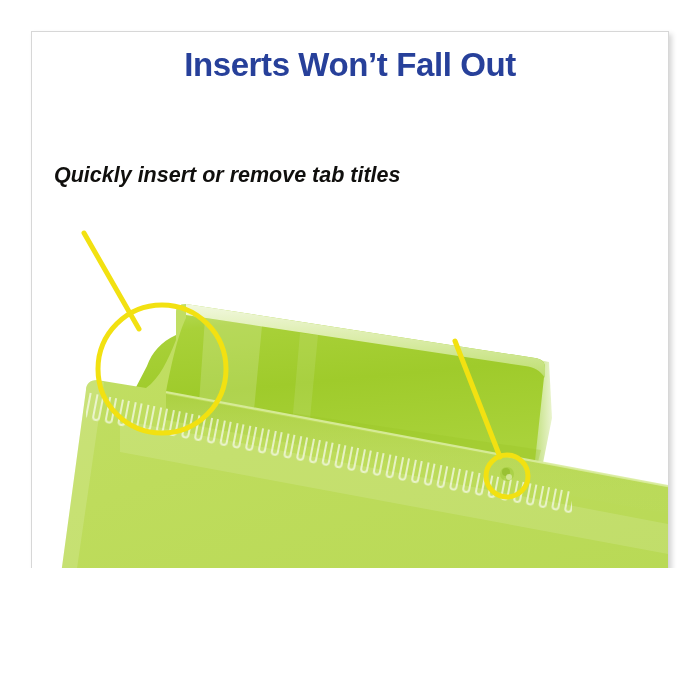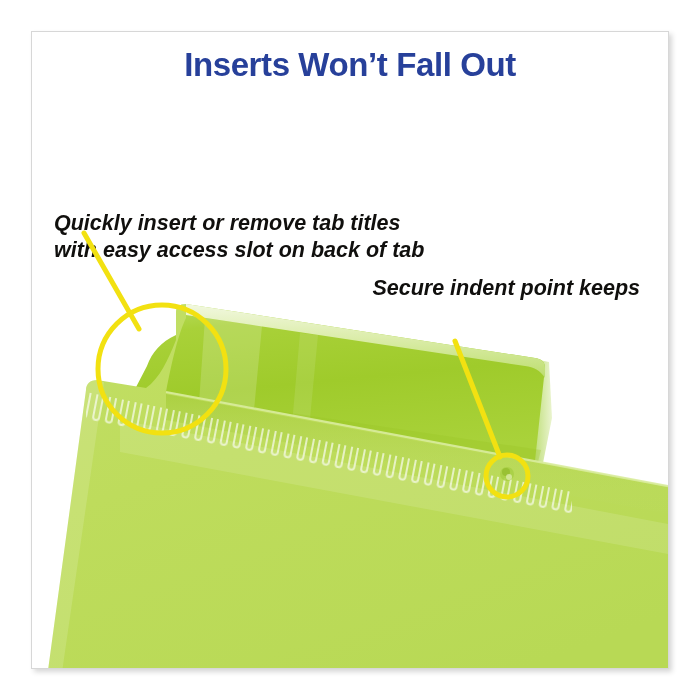--- a/index.html
+++ b/index.html
@@ -8,21 +8,21 @@
     padding: 0;
     background: #ffffff;
   }
   body {
     font-family: "Liberation Sans", sans-serif;
   }
 
   #stage {
     position: relative;
     width: 700px;
-    height: 700px;
+    height: 568px;
     background: #ffffff;
     overflow: hidden;
   }
 
   
   #frame {
     position: absolute;
     left: 31px;
     top: 31px;
     width: 638px;
@@ -74,22 +74,21 @@
     font-style: italic;
     font-weight: bold;
     font-size: 21.5px;
     line-height: 27px;
     color: #100f0d;
     white-space: nowrap;
   }
   #caption-left {
     left: 54px;
     top: 162px;
-    text-align: left;
-    margin-top: 48px;
+    text-align: right;
   }
   #caption-right {
     right: 60px;
     top: 275px;
     text-align: right;
   }
   .caption .line { display: block; }
 
   
   #callout-svg {
@@ -208,25 +207,23 @@
 
         <path d="M 86 390 C 86 384, 90 380, 97 380 L 104 382 L 58 700 L 44 700 Z" fill="#ffffff" opacity="0.14"></path>
       </svg>
     </div>
   </div>
 
   <div id="headline">Inserts Won’t Fall Out</div>
 
   <div class="caption" id="caption-left">
     <span class="line">Quickly insert or remove tab titles</span>
-    <span class="line">with easy access slot on back of tab</span>
   </div>
 
   <div class="caption" id="caption-right">
-    <span class="line">Secure indent point keeps</span>
   </div>
 
   <svg id="callout-svg" viewBox="0 0 700 700" xmlns="http://www.w3.org/2000/svg">
     <g>
       <line x1="84" y1="233" x2="139" y2="329" stroke="#f2e111" stroke-width="5" stroke-linecap="round"></line>
       <circle cx="162" cy="369" r="64" fill="none" stroke="#f2e111" stroke-width="5"></circle>
     </g>
     <g>
       <line x1="455" y1="341" x2="500" y2="457" stroke="#f2e111" stroke-width="5" stroke-linecap="round"></line>
       <circle cx="507" cy="476" r="21" fill="none" stroke="#f2e111" stroke-width="5"></circle>

